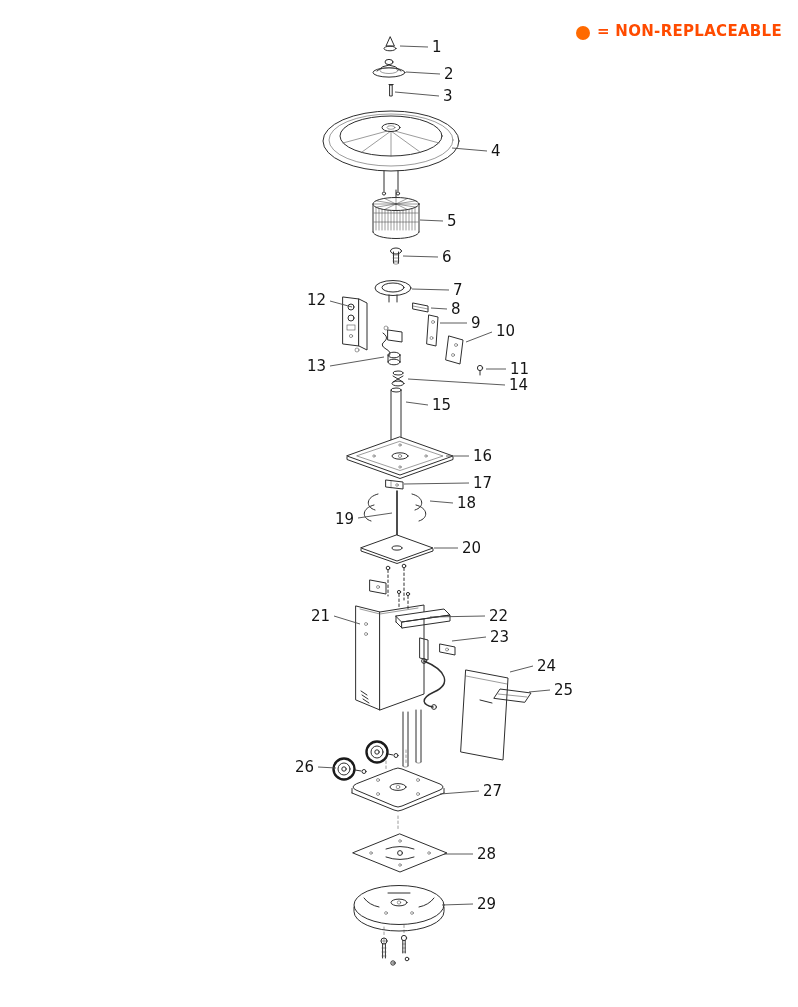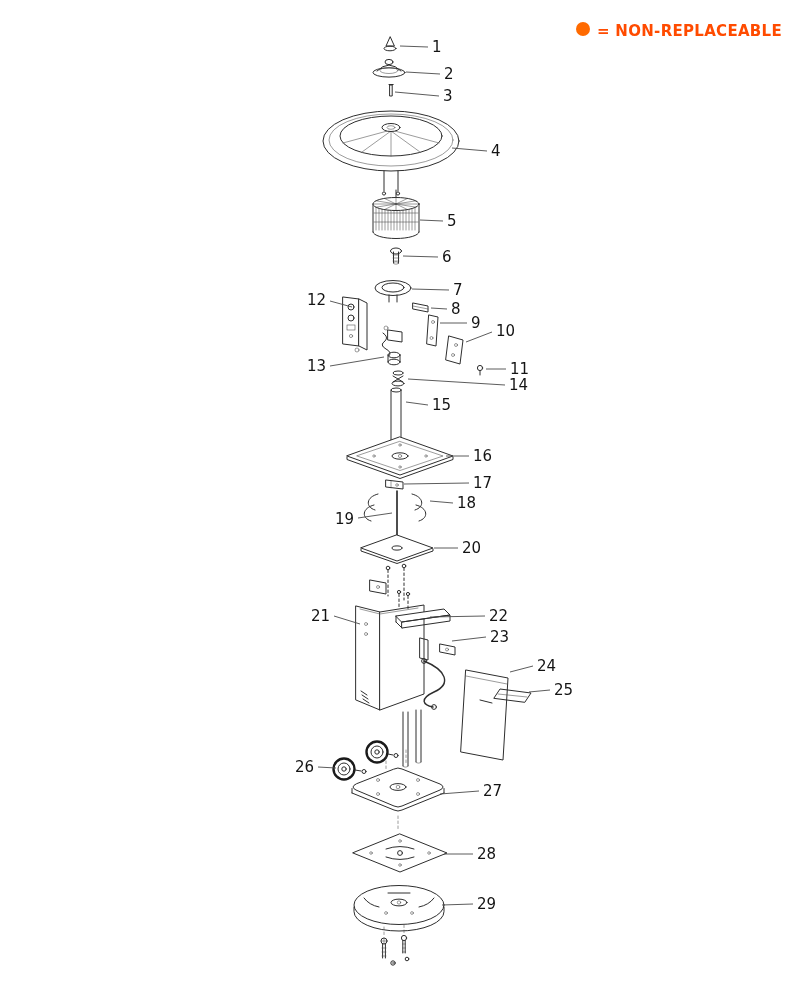--- a/index.html
+++ b/index.html
@@ -2,21 +2,21 @@
 <html><head>
 <meta charset="utf-8">
 <style>
   html,body { margin:0; padding:0; background:#fff; }
   .page {
     position:relative; width:798px; height:1007px; background:#ffffff;
     font-family:"DejaVu Sans", sans-serif; overflow:hidden;
   }
   .legend {
     position:absolute; top:22px; right:16px;
-    display:flex; align-items:flex-start; gap:7px;
+    display:flex; align-items:flex-end; gap:7px;
     font-size:15px; font-weight:bold; letter-spacing:0.3px;
     color:#ff4b00; white-space:nowrap;
   }
   .legend .dot { width:14px; height:14px; border-radius:50%; background:#ff6a00; flex:0 0 auto; }
   svg { position:absolute; left:0; top:0; }
   .s  { fill:none; stroke:#2e2e2e; stroke-width:1; stroke-linecap:round; stroke-linejoin:round; }
   .sf { fill:#ffffff; stroke:#2e2e2e; stroke-width:1; stroke-linecap:round; stroke-linejoin:round; }
   .t  { fill:none; stroke:#4a4a4a; stroke-width:0.55; stroke-linecap:round; }
   .h  { fill:none; stroke:#2e2e2e; stroke-width:1.4; stroke-linecap:round; }
   .w  { fill:#fff; stroke:#1a1a1a; stroke-width:2.4; }

